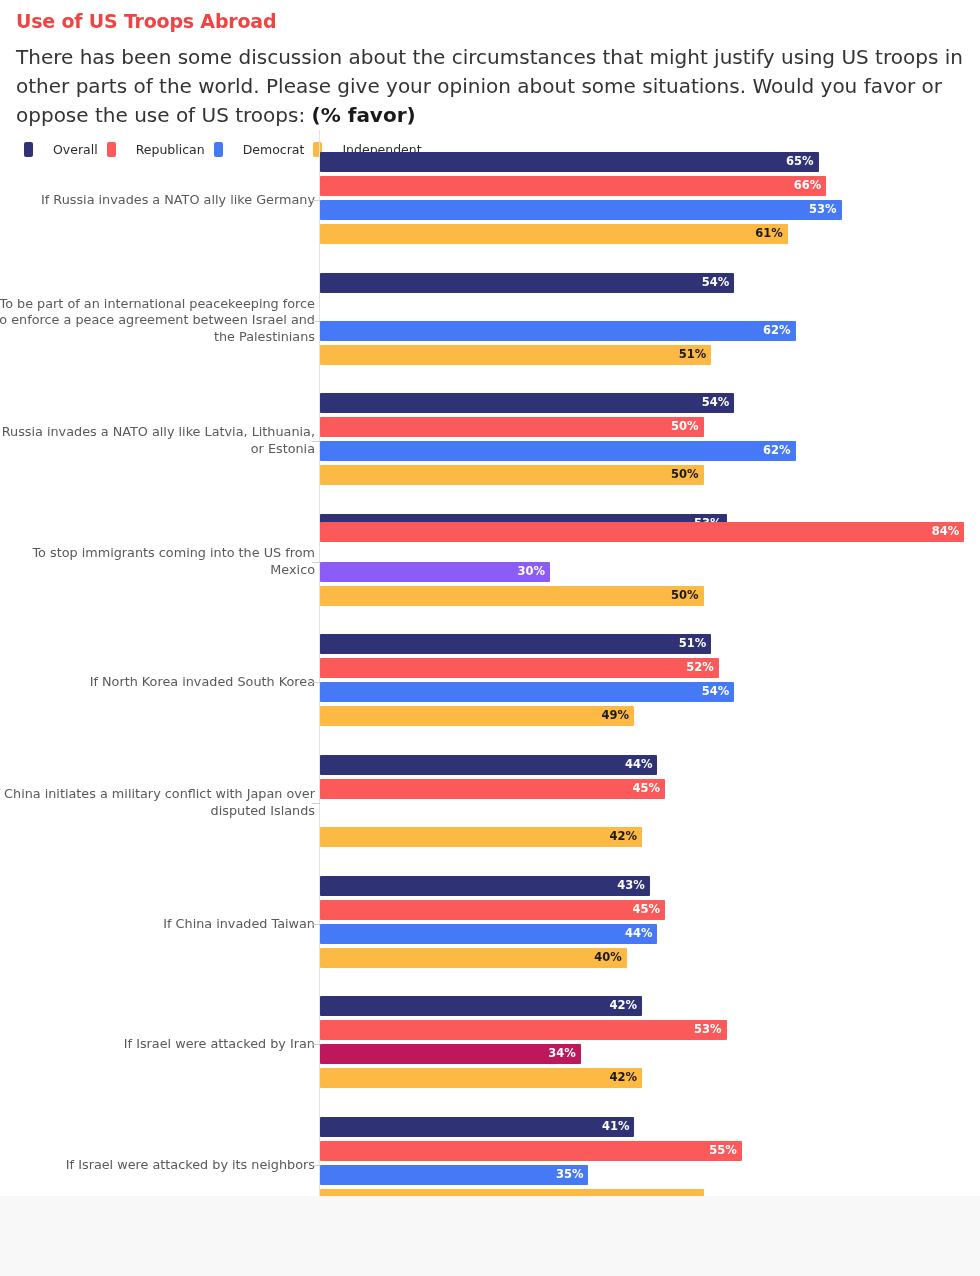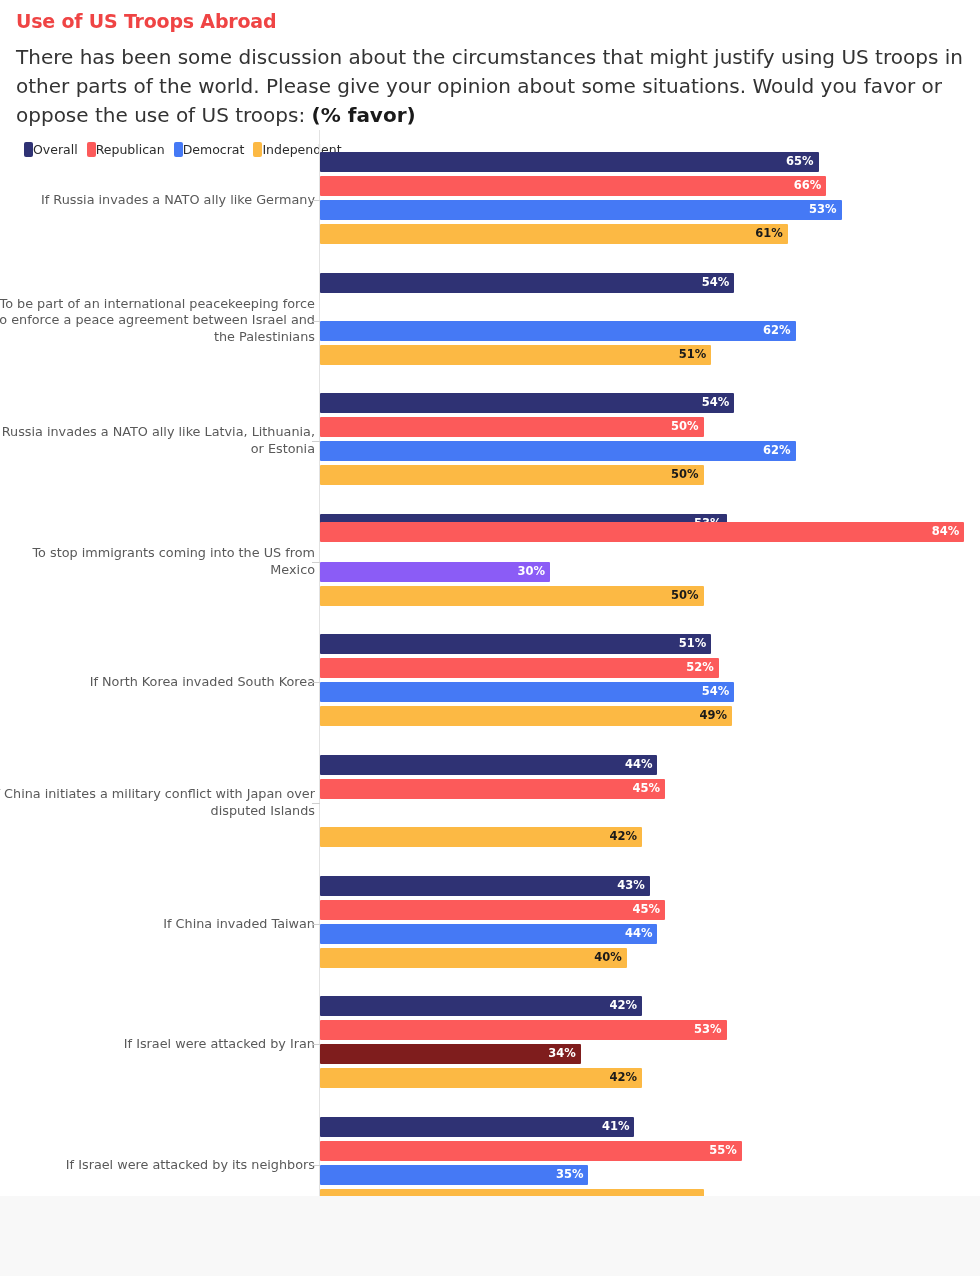--- a/index.html
+++ b/index.html
@@ -45,21 +45,21 @@
   .legend {
     display: flex;
     align-items: center;
     gap: 9px;
     margin: 12px 0 0 0;
     padding-left: 8px;
   }
   .legend-item {
     display: flex;
     align-items: center;
-    gap: 0;
+    gap: 20px;
   }
   .legend-swatch {
     width: 9px;
     height: 15px;
     border-radius: 2px;
     display: block;
   }
   .legend-label {
     font-size: 12.5px;
     color: #2b2b2b;
@@ -275,21 +275,21 @@
         <div class="bar-row" style="top: 24px; width: 398.84px;">
           <div class="bar" style="background: rgb(252, 90, 90); width: 100%;">
             <span class="bar-value" style="color: rgb(255, 255, 255);">52%</span>
           </div>
         </div>
         <div class="bar-row" style="top: 48px; width: 414.18px;">
           <div class="bar" style="background: rgb(69, 121, 245); width: 100%;">
             <span class="bar-value" style="color: rgb(255, 255, 255);">54%</span>
           </div>
         </div>
-        <div class="bar-row" style="top: 72px; width: 412px; border-radius: 9px;">
+        <div class="bar-row" style="top: 72px; width: 314px; border-radius: 9px;">
           <div class="bar" style="background: rgb(252, 185, 68); width: 100%;">
             <span class="bar-value" style="color: rgb(26, 26, 26);">49%</span>
           </div>
         </div>
       </div>
       <div class="group" style="top: 625px;">
         <div class="cat-label">If China initiates a military conflict with Japan over disputed Islands</div>
         <div class="tick"></div>
         <div class="bar-row" style="top: 0px; width: 337.48px;">
           <div class="bar" style="background: rgb(47, 50, 116); width: 100%;">
@@ -338,21 +338,21 @@
           <div class="bar" style="background: rgb(47, 50, 116); width: 100%;">
             <span class="bar-value" style="color: rgb(255, 255, 255);">42%</span>
           </div>
         </div>
         <div class="bar-row" style="top: 24px; width: 406.51px;">
           <div class="bar" style="background: rgb(252, 90, 90); width: 100%;">
             <span class="bar-value" style="color: rgb(255, 255, 255);">53%</span>
           </div>
         </div>
         <div class="bar-row" style="top: 48px; width: 260.78px;">
-          <div class="bar" style="background: #7f1d1d; width: 100%;">
+          <div class="bar" style="background: #be185d; width: 100%;">
             <span class="bar-value" style="color: rgb(255, 255, 255);">34%</span>
           </div>
         </div>
         <div class="bar-row" style="top: 72px; width: 322.14px;">
           <div class="bar" style="background: rgb(252, 185, 68); width: 100%;">
             <span class="bar-value" style="color: rgb(26, 26, 26);">42%</span>
           </div>
         </div>
       </div>
       <div class="group" style="top: 986.8px;">

